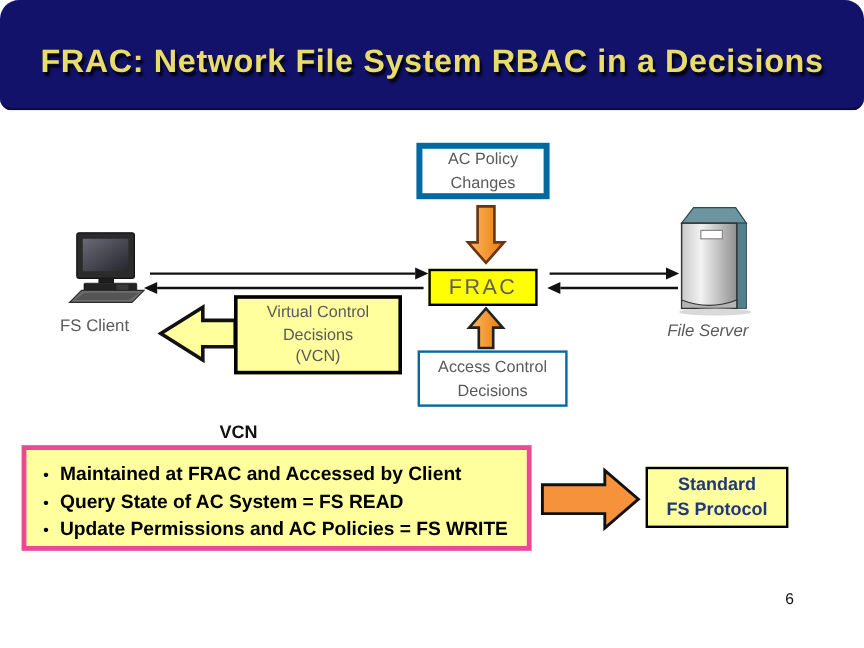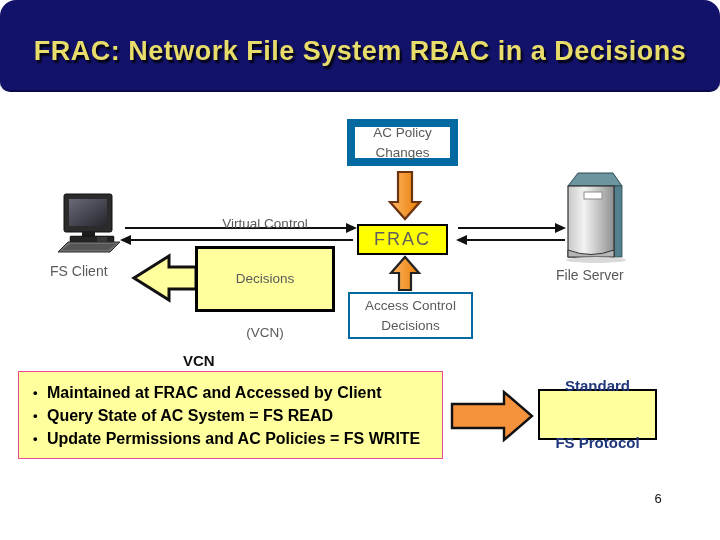--- a/index.html
+++ b/index.html
@@ -17,40 +17,40 @@
   .title-bar h1{
     margin:0;padding-top:12px;font-size:27px;font-weight:bold;color:#E8DC6A;
     text-shadow:2px 3px 2px rgba(0,0,0,0.85);letter-spacing:0.5px;white-space:nowrap;
   }
   
   .dbox{
     position:absolute;box-sizing:border-box;display:flex;flex-direction:column;
     align-items:center;justify-content:center;text-align:center;color:#5A5A5A;
   }
   .dbox .ln{display:block;}
-  .box-white{background:#ffffff;border:8px solid #0369a1;}
+  .box-white{background:#ffffff;border:5px solid #0369a1;}
   .box-yellow{background:#FFFF00;border:2.5px solid #000;}
-  .box-lightyellow{background:#FFFF9E;border:3px solid #000;gap:36px;}
+  .box-lightyellow{background:#FFFF9E;border:3px solid #000;}
 
   .ac-policy{left:347px;top:119px;width:111px;height:47px;font-size:13.5px;line-height:1.45;}
   .frac{left:357px;top:224px;width:91px;height:31px;font-size:18px;letter-spacing:2px;color:#5F5F5F;}
   .vcn-ns{left:195px;top:246px;width:140px;height:66px;font-size:13.5px;line-height:1.4;}
   .access{left:348px;top:292px;width:125px;height:47px;font-size:13.5px;line-height:1.45;border-width:2.5px;}
   .standard{left:538px;top:389px;width:119px;height:51px;font-size:15px;font-weight:bold;
             color:#20377B;line-height:1.35;border-width:2.5px;}
   
   .clip-label{position:absolute;color:#5A5A5A;font-size:14px;text-align:left;}
   .fs-client-label{left:50px;top:263px;width:80px;}
-  .file-server-label{left:556px;top:267px;width:88px;}
+  .file-server-label{left:556px;top:267px;width:88px;font-style:italic;}
   
   .vcn-heading{position:absolute;left:183px;top:352px;width:50px;
                font-size:15px;font-weight:bold;color:#111;}
   .bullets-box{
     position:absolute;box-sizing:border-box;left:18px;top:371px;width:425px;height:88px;
-    background:#FFFF9E;border:1px solid #ec4899;
+    background:#FFFF9E;border:4px solid #ec4899;
   }
   .bullets-box ul{list-style:none;margin:9px 0 0 0;padding:0 0 0 14px;}
   .bullets-box li{
     position:relative;padding-left:14px;font-size:16px;font-weight:bold;color:#000;
     line-height:23px;white-space:nowrap;
   }
   .bullets-box li::before{content:"\2022";position:absolute;left:0;top:0;font-size:13px;}
   
   .page-number{position:absolute;left:648px;top:491px;width:20px;text-align:center;
                font-size:13px;color:#111;}

